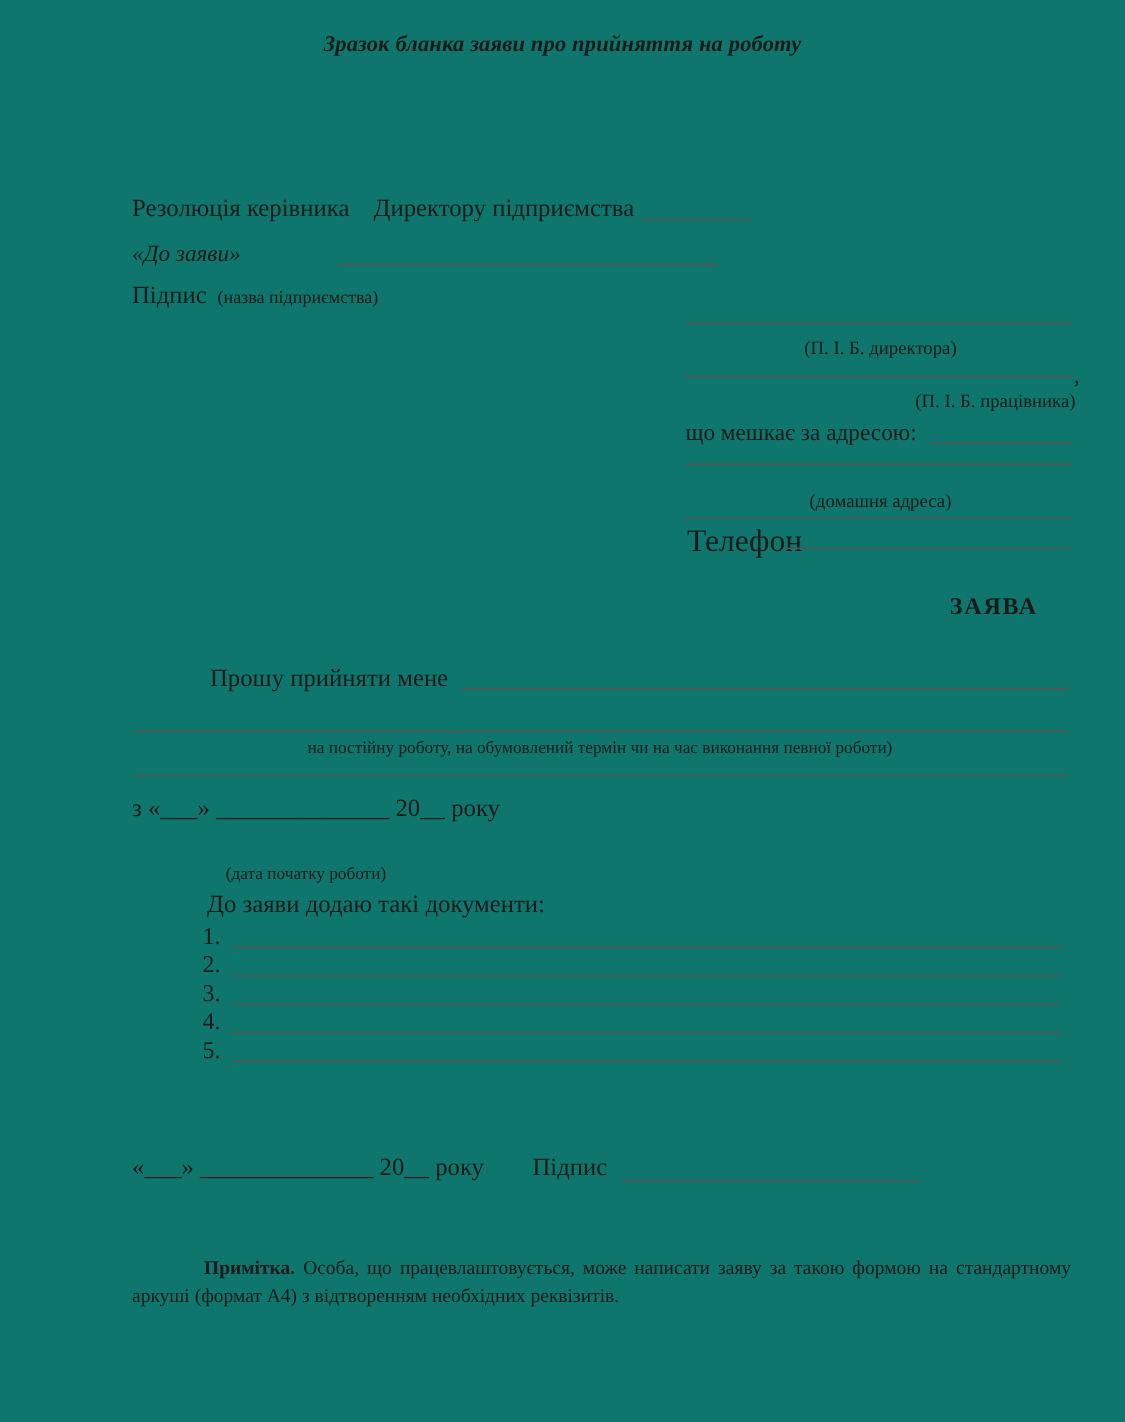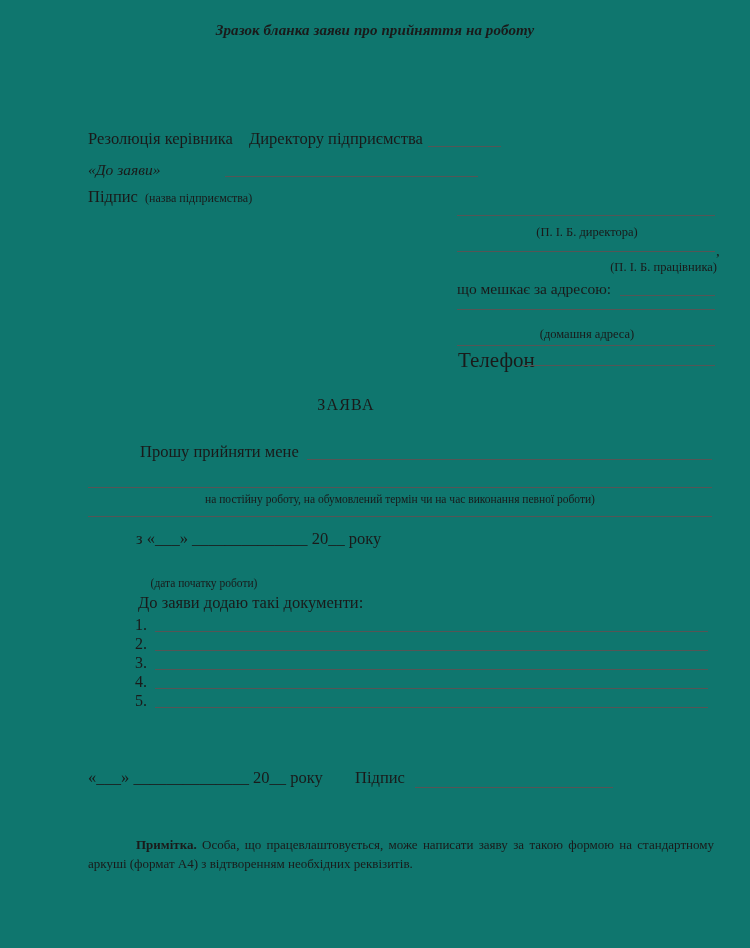--- a/index.html
+++ b/index.html
@@ -89,22 +89,22 @@
   #addr-line-4 { left: 457px; top: 345px; width: 258px; }
   #phone-label { left: 458px; top: 350px; font-size: 21px; }
   #phone-rule  { left: 522px; top: 365px; width: 193px; }
 
   
   #statement-heading {
     position: absolute;
     top: 396px;
     left: 0;
     width: 692px;
-    text-align: center;
-    font-weight: normal;
+    text-align: right;
+    font-weight: bold;
     font-size: 16px;
     letter-spacing: 1.2px;
   }
 
   
   #req-text   { left: 140px; top: 444px; font-size: 16.5px; }
   #req-rule   { left: 307px; top: 459px; width: 405px; }
   #cap-sub1   {
     position: absolute; top: 464px; left: 307px; width: 405px;
     text-align: center; font-size: 11.5px; line-height: 1;
@@ -112,21 +112,21 @@
 
   #body-rule-2 { left: 88px; top: 487px; width: 624px; }
   #cap-sub2 {
     position: absolute; top: 494px; left: 88px; width: 624px;
     text-align: center; font-size: 11.5px; line-height: 1;
   }
 
   #body-rule-3 { left: 88px; top: 516px; width: 624px; }
 
   
-  #date-start { left: 88px; top: 531px; font-size: 16.5px; margin-left: 48px; }
+  #date-start { left: 88px; top: 531px; font-size: 16.5px; }
   #cap-date-start {
     position: absolute; top: 551px; left: 124px; width: 160px;
     text-align: center; font-size: 11.5px; line-height: 1; margin-top: 27px;
   }
 
   
   #docs-heading { left: 138px; top: 595px; font-size: 16.5px; }
   .doc-num {
     position: absolute;
     left: 135px;

